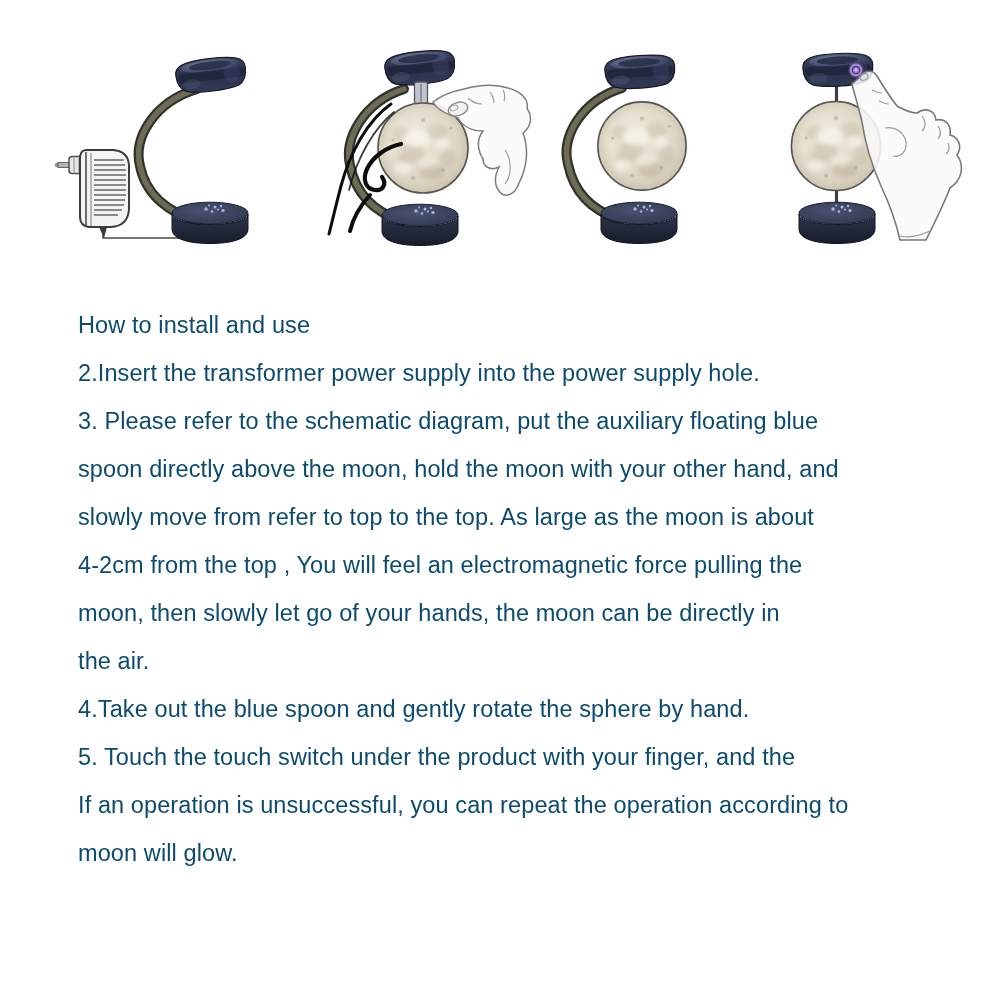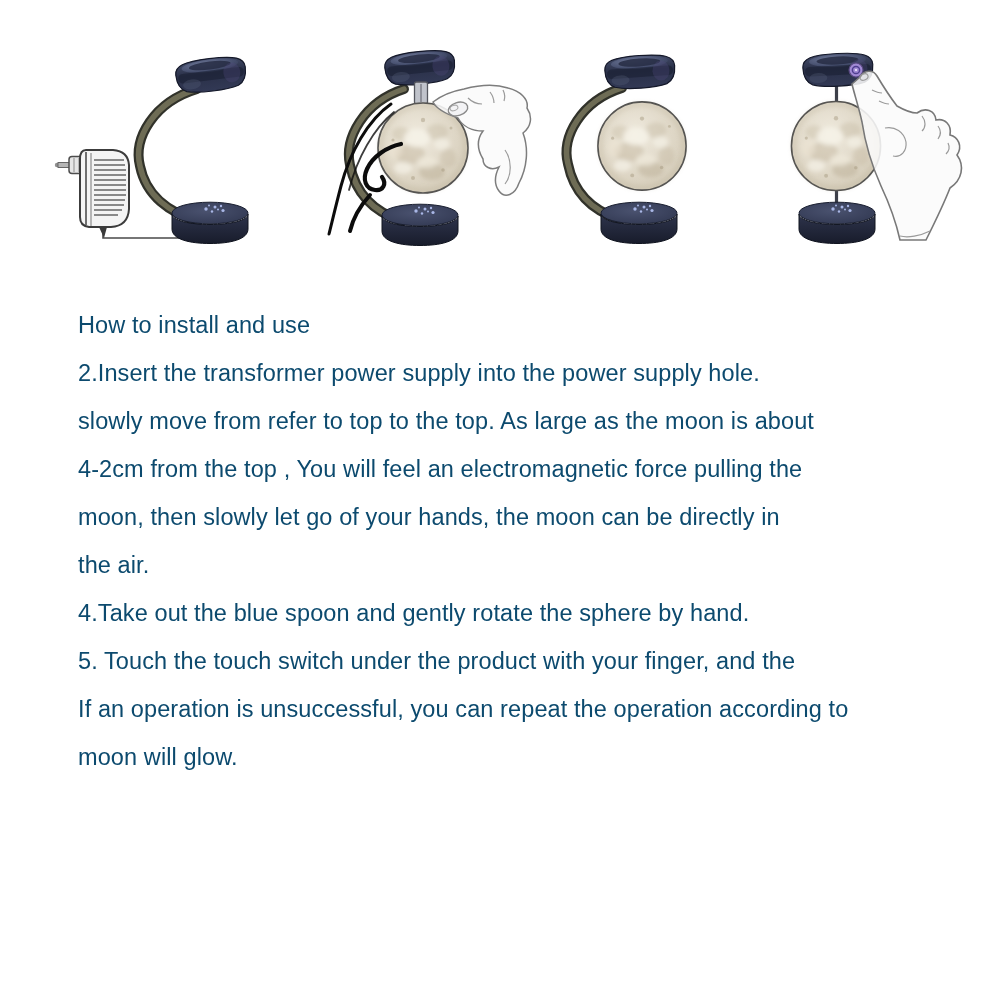--- a/index.html
+++ b/index.html
@@ -200,21 +200,23 @@
 </svg>
 
 <div class="instructions">
   <div class="line">How to install and use</div>
   <div>
 
 
 
       <div class="line">2.Insert the transformer power supply into the power supply hole.</div>
 
-
+      <div class="line">3. Please refer to the schematic diagram, put the auxiliary floating blue</div>
+
+      <div class="line">spoon directly above the moon, hold the moon with your other hand, and</div>
 
       <div class="line">slowly move from refer to top to the top. As large as the moon is about</div>
 
       <div class="line">4-2cm from the top , You will feel an electromagnetic force pulling the</div>
 
       <div class="line">moon, then slowly let go of your hands, the moon can be directly in</div>
 
       <div class="line">the air.</div>
 
       <div class="line">4.Take out the blue spoon and gently rotate the sphere by hand.</div>

